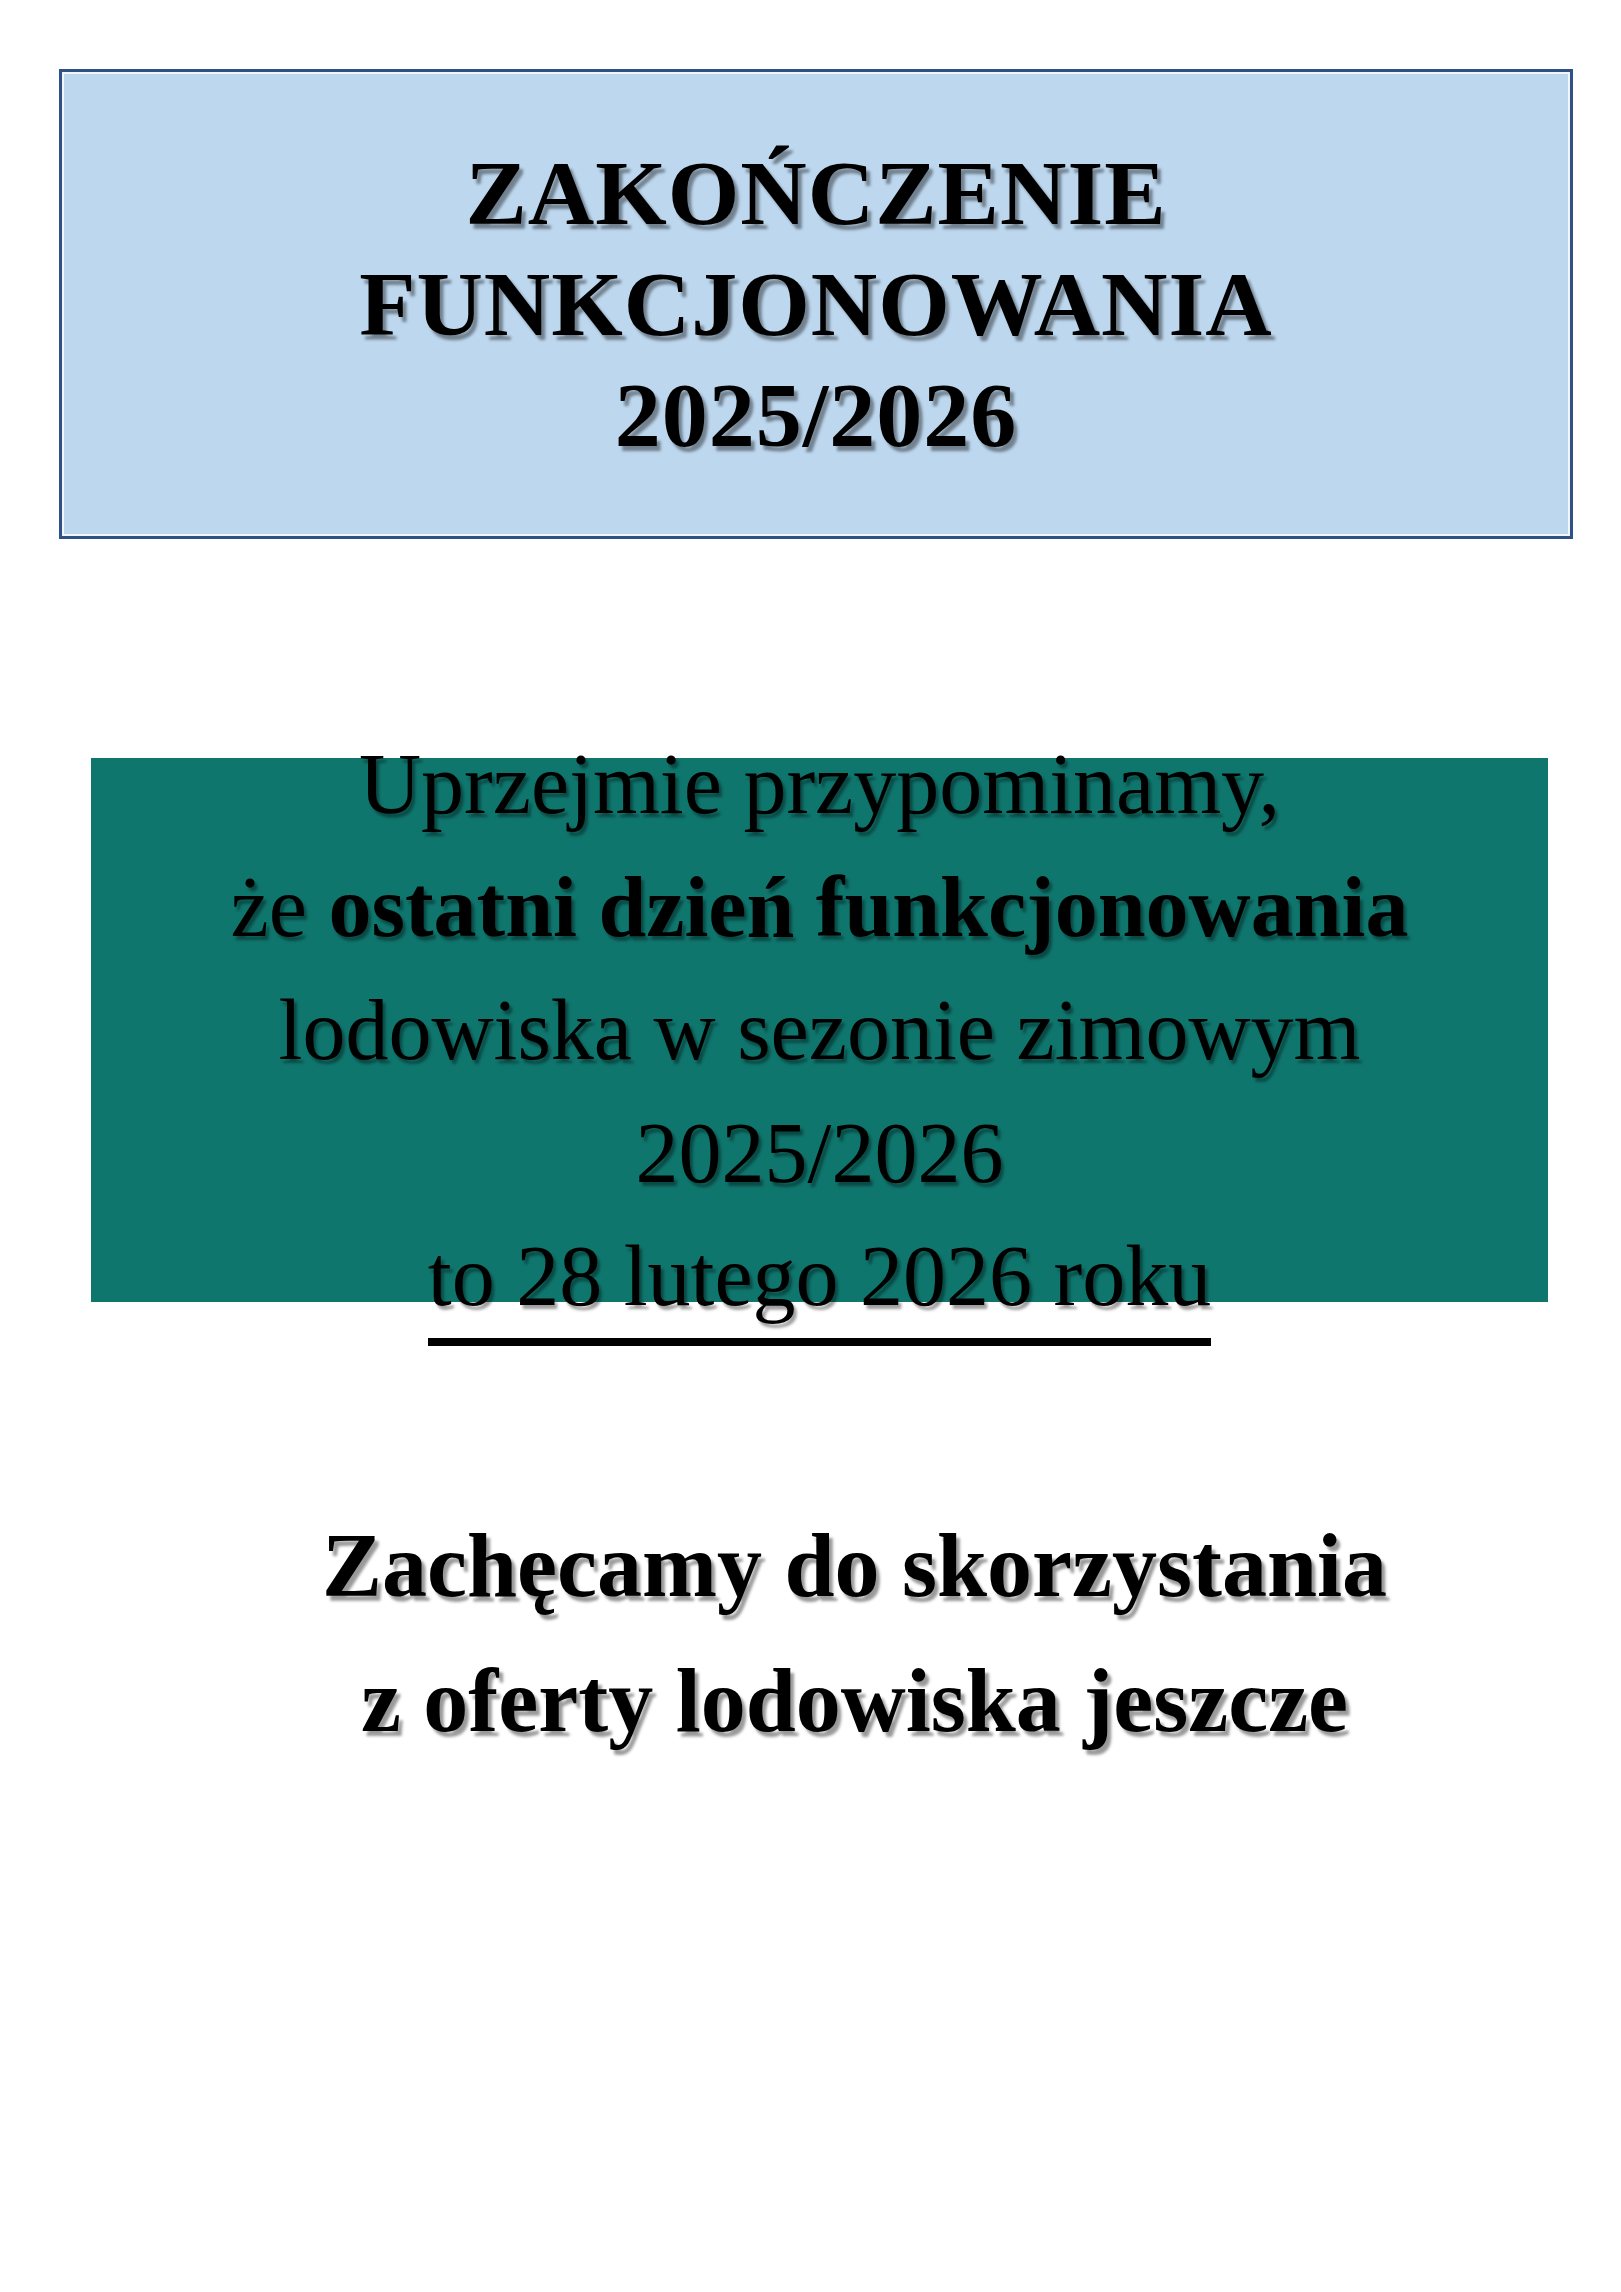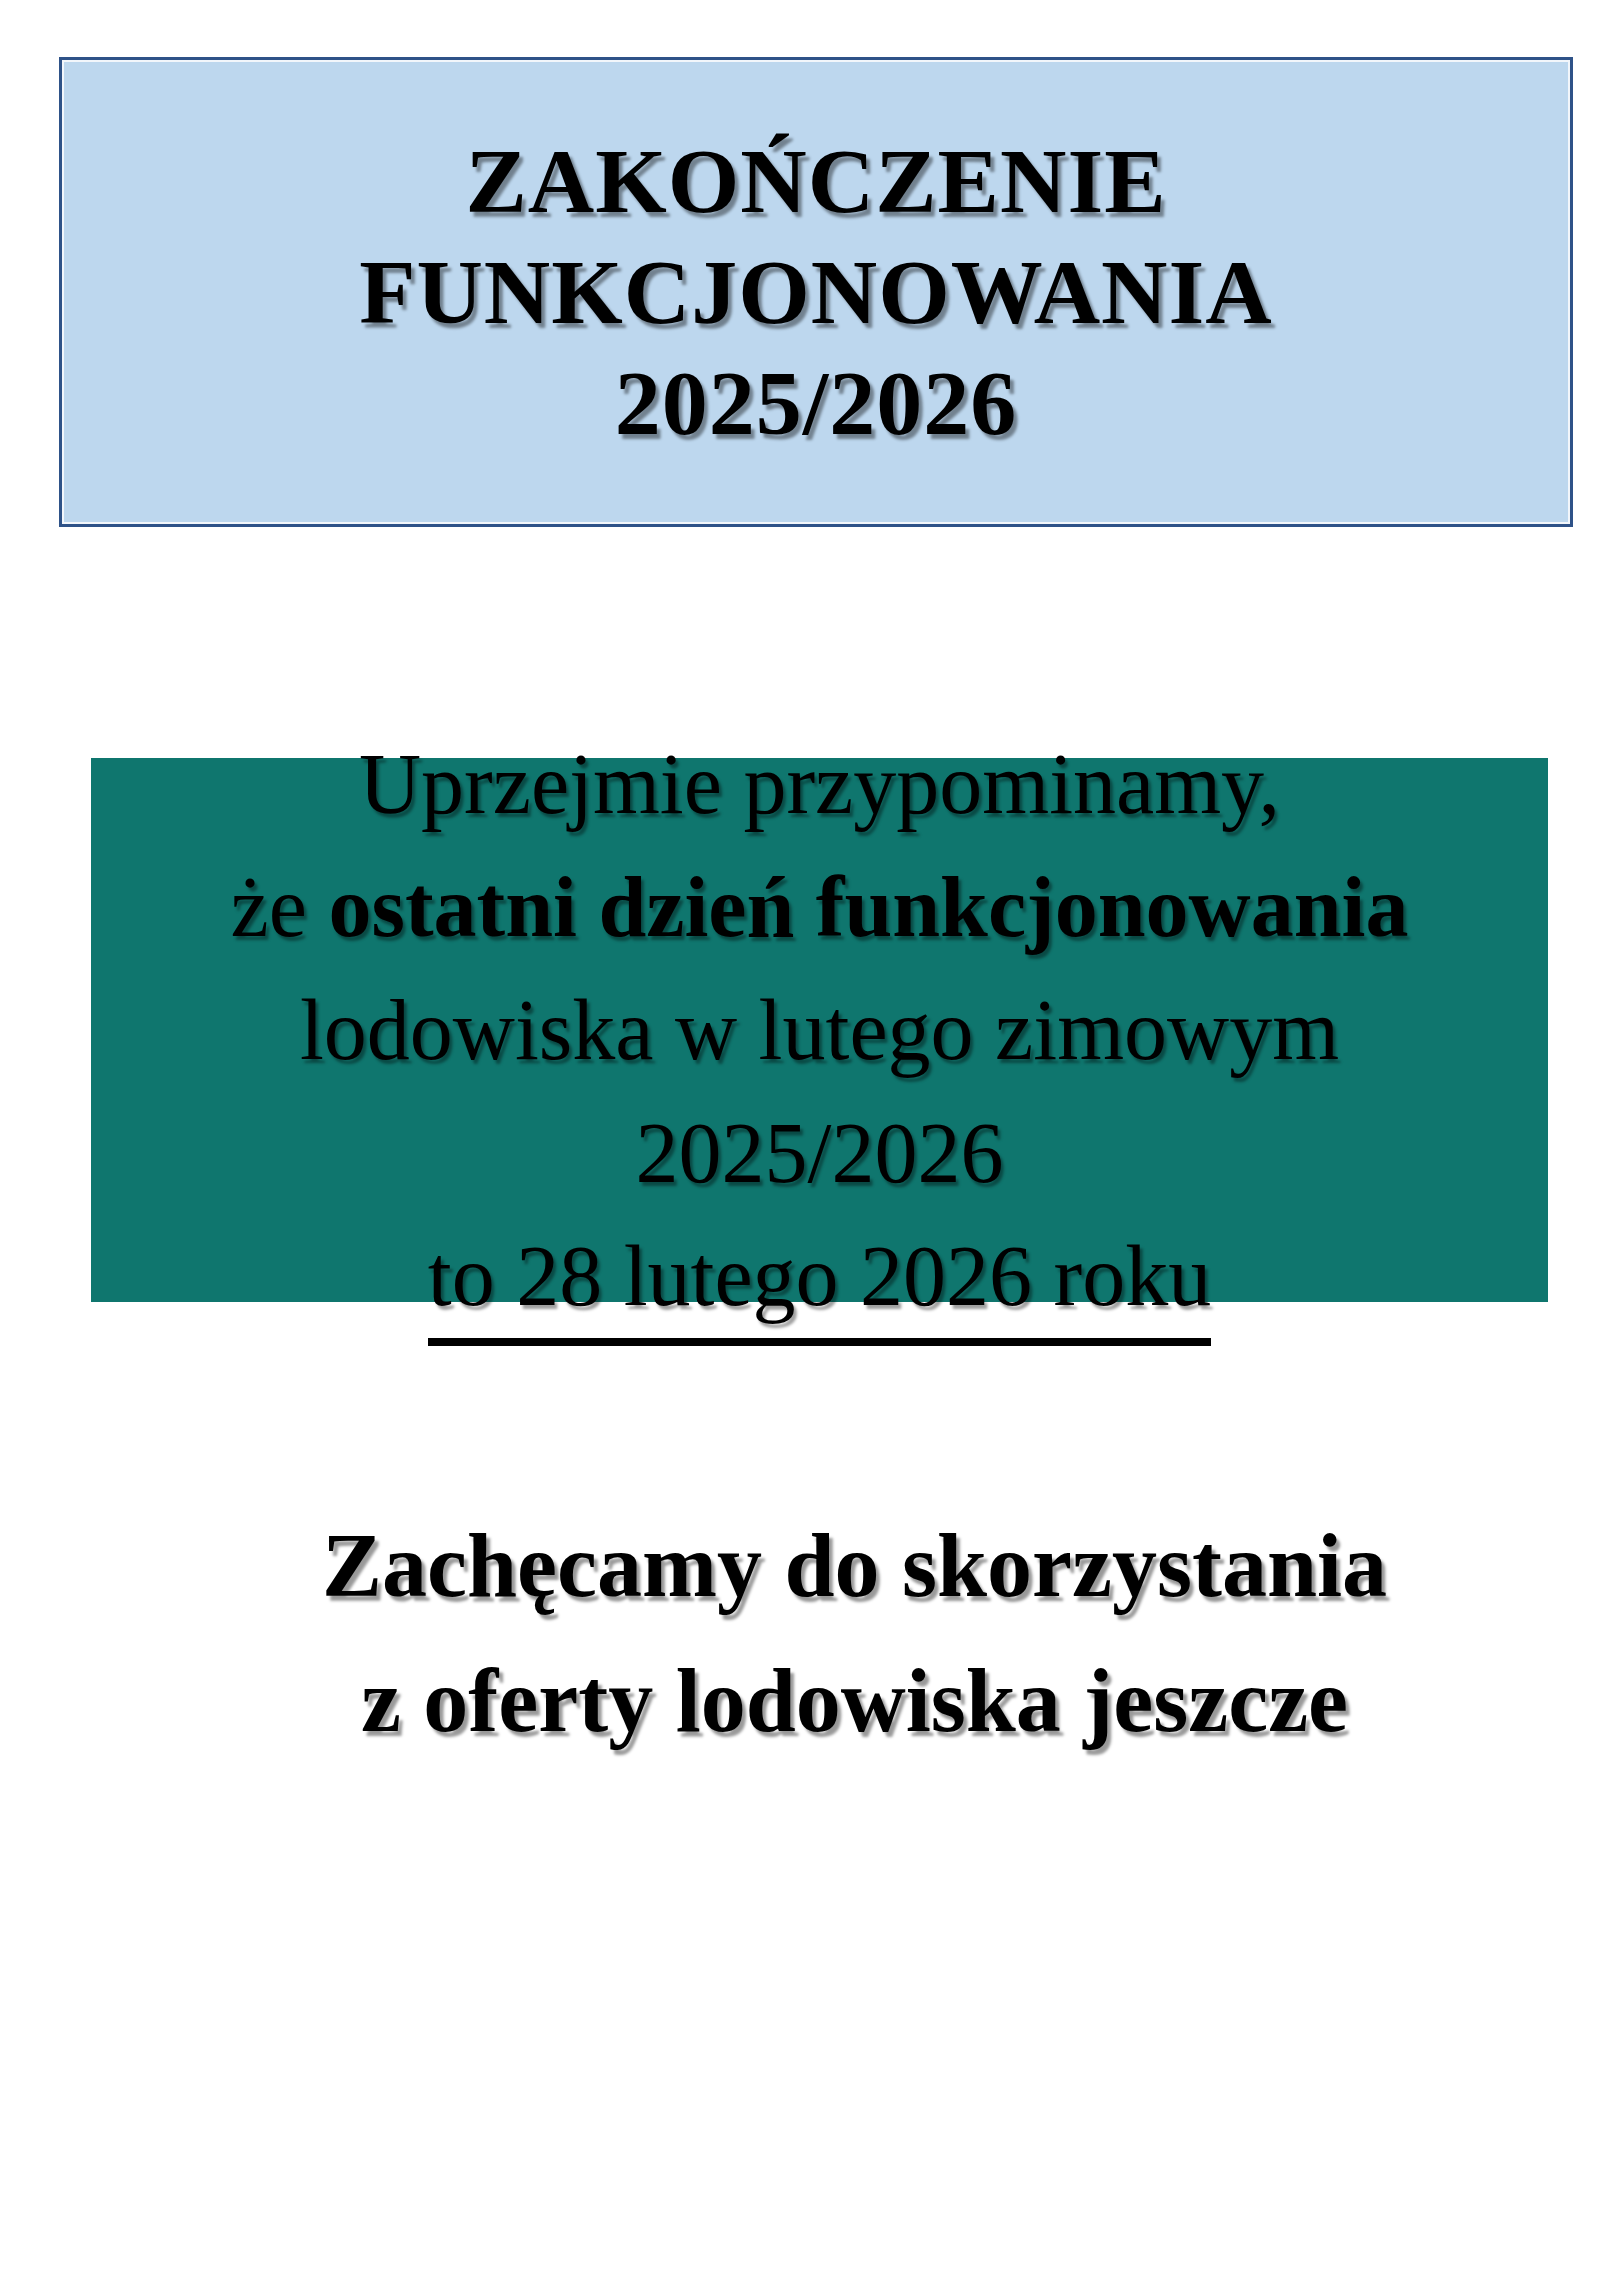--- a/index.html
+++ b/index.html
@@ -8,21 +8,21 @@
     height: 2293px;
     background: #ffffff;
     position: relative;
     font-family: "Liberation Serif", serif;
     color: #000000;
   }
 
   .title-box {
     position: absolute;
     left: 59px;
-    top: 57px;
+    top: 69px;
     width: 1514px;
     height: 470px;
     box-sizing: border-box;
     background: #bdd7ee;
     border: 3.9px solid #2e5288;
     box-shadow: inset 0 0 0 2px #f2f6fb;
     display: flex;
     flex-direction: column;
     justify-content: center;
     align-items: center;
@@ -87,21 +87,21 @@
 
 <div class="title-box">
   <div class="title-line">ZAKOŃCZENIE</div>
   <div class="title-line">FUNKCJONOWANIA</div>
   <div class="title-line">2025/2026</div>
 </div>
 
 <div class="reminder-box">
   <div class="reminder-line">Uprzejmie przypominamy,</div>
   <div class="reminder-line"><span>że </span><span class="bold">ostatni dzień funkcjonowania</span></div>
-  <div class="reminder-line">lodowiska w lutego zimowym</div>
+  <div class="reminder-line">lodowiska w sezonie zimowym</div>
   <div class="reminder-line">2025/2026</div>
   <div class="reminder-line"><span class="underlined">to 28 lutego 2026 roku</span></div>
 </div>
 
 <div class="footer-block">
   <div class="footer-line">Zachęcamy do skorzystania</div>
   <div class="footer-line">z oferty lodowiska jeszcze</div>
 </div>
 
 

